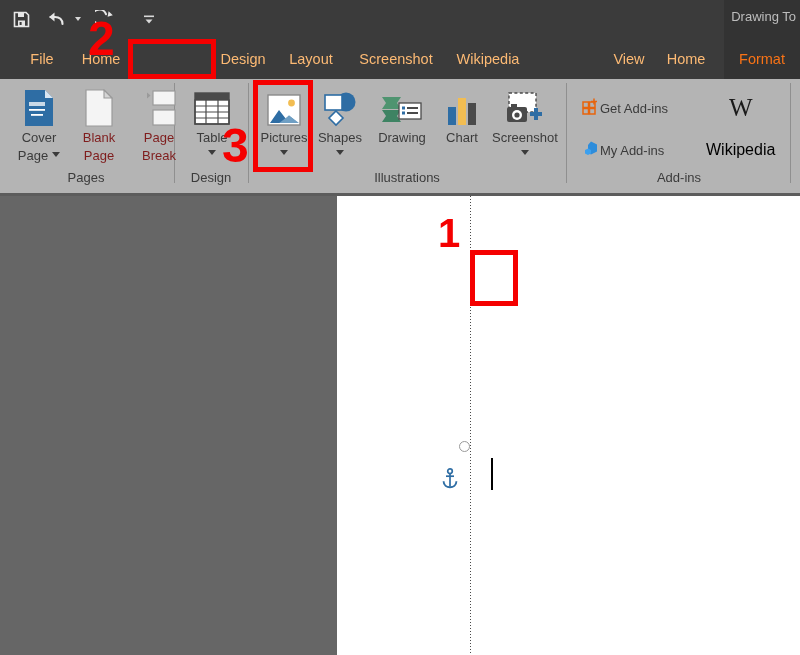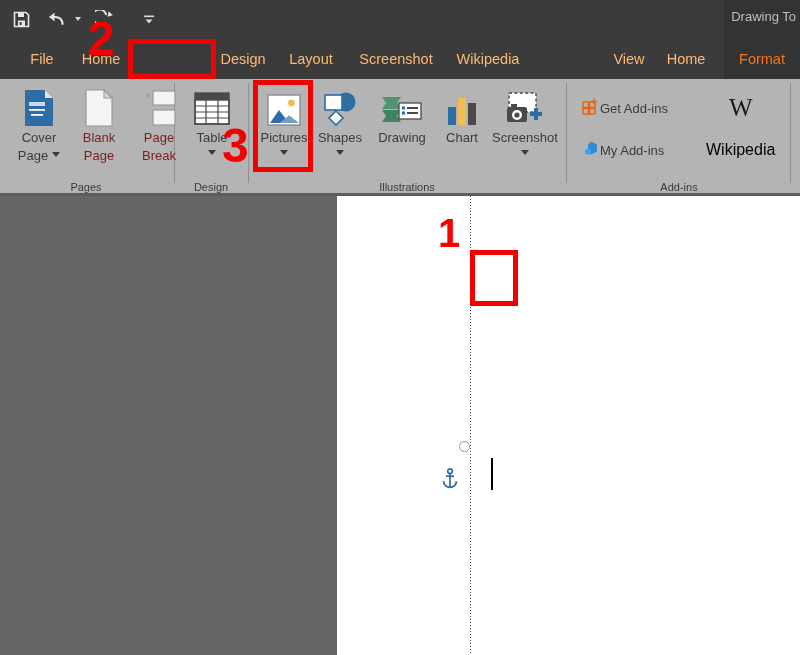--- a/index.html
+++ b/index.html
@@ -65,22 +65,22 @@
   #ribbon {
     position: absolute; left: 0; top: 79px;
     width: 800px; height: 116px;
     background: #b4b4b4;
   }
   #ribbon-edge {
     position: absolute; left: 0; top: 193px;
     width: 800px; height: 3px; background: #5c5c5c;
   }
   .grp-label {
-    position: absolute; bottom: 2px;
-    font-size: 11px; color: #3b3b3b; text-align: center;
+    position: absolute; bottom: 10px;
+    font-size: 13px; color: #3b3b3b; text-align: center;
     white-space: nowrap;
   }
   .grp-sep {
     position: absolute; top: 4px; width: 1px; height: 100px;
     background: #8f8f8f;
   }
   .rbtn {
     position: absolute; top: 0;
     display: flex; flex-direction: column; align-items: center;
     padding-top: 4px;

